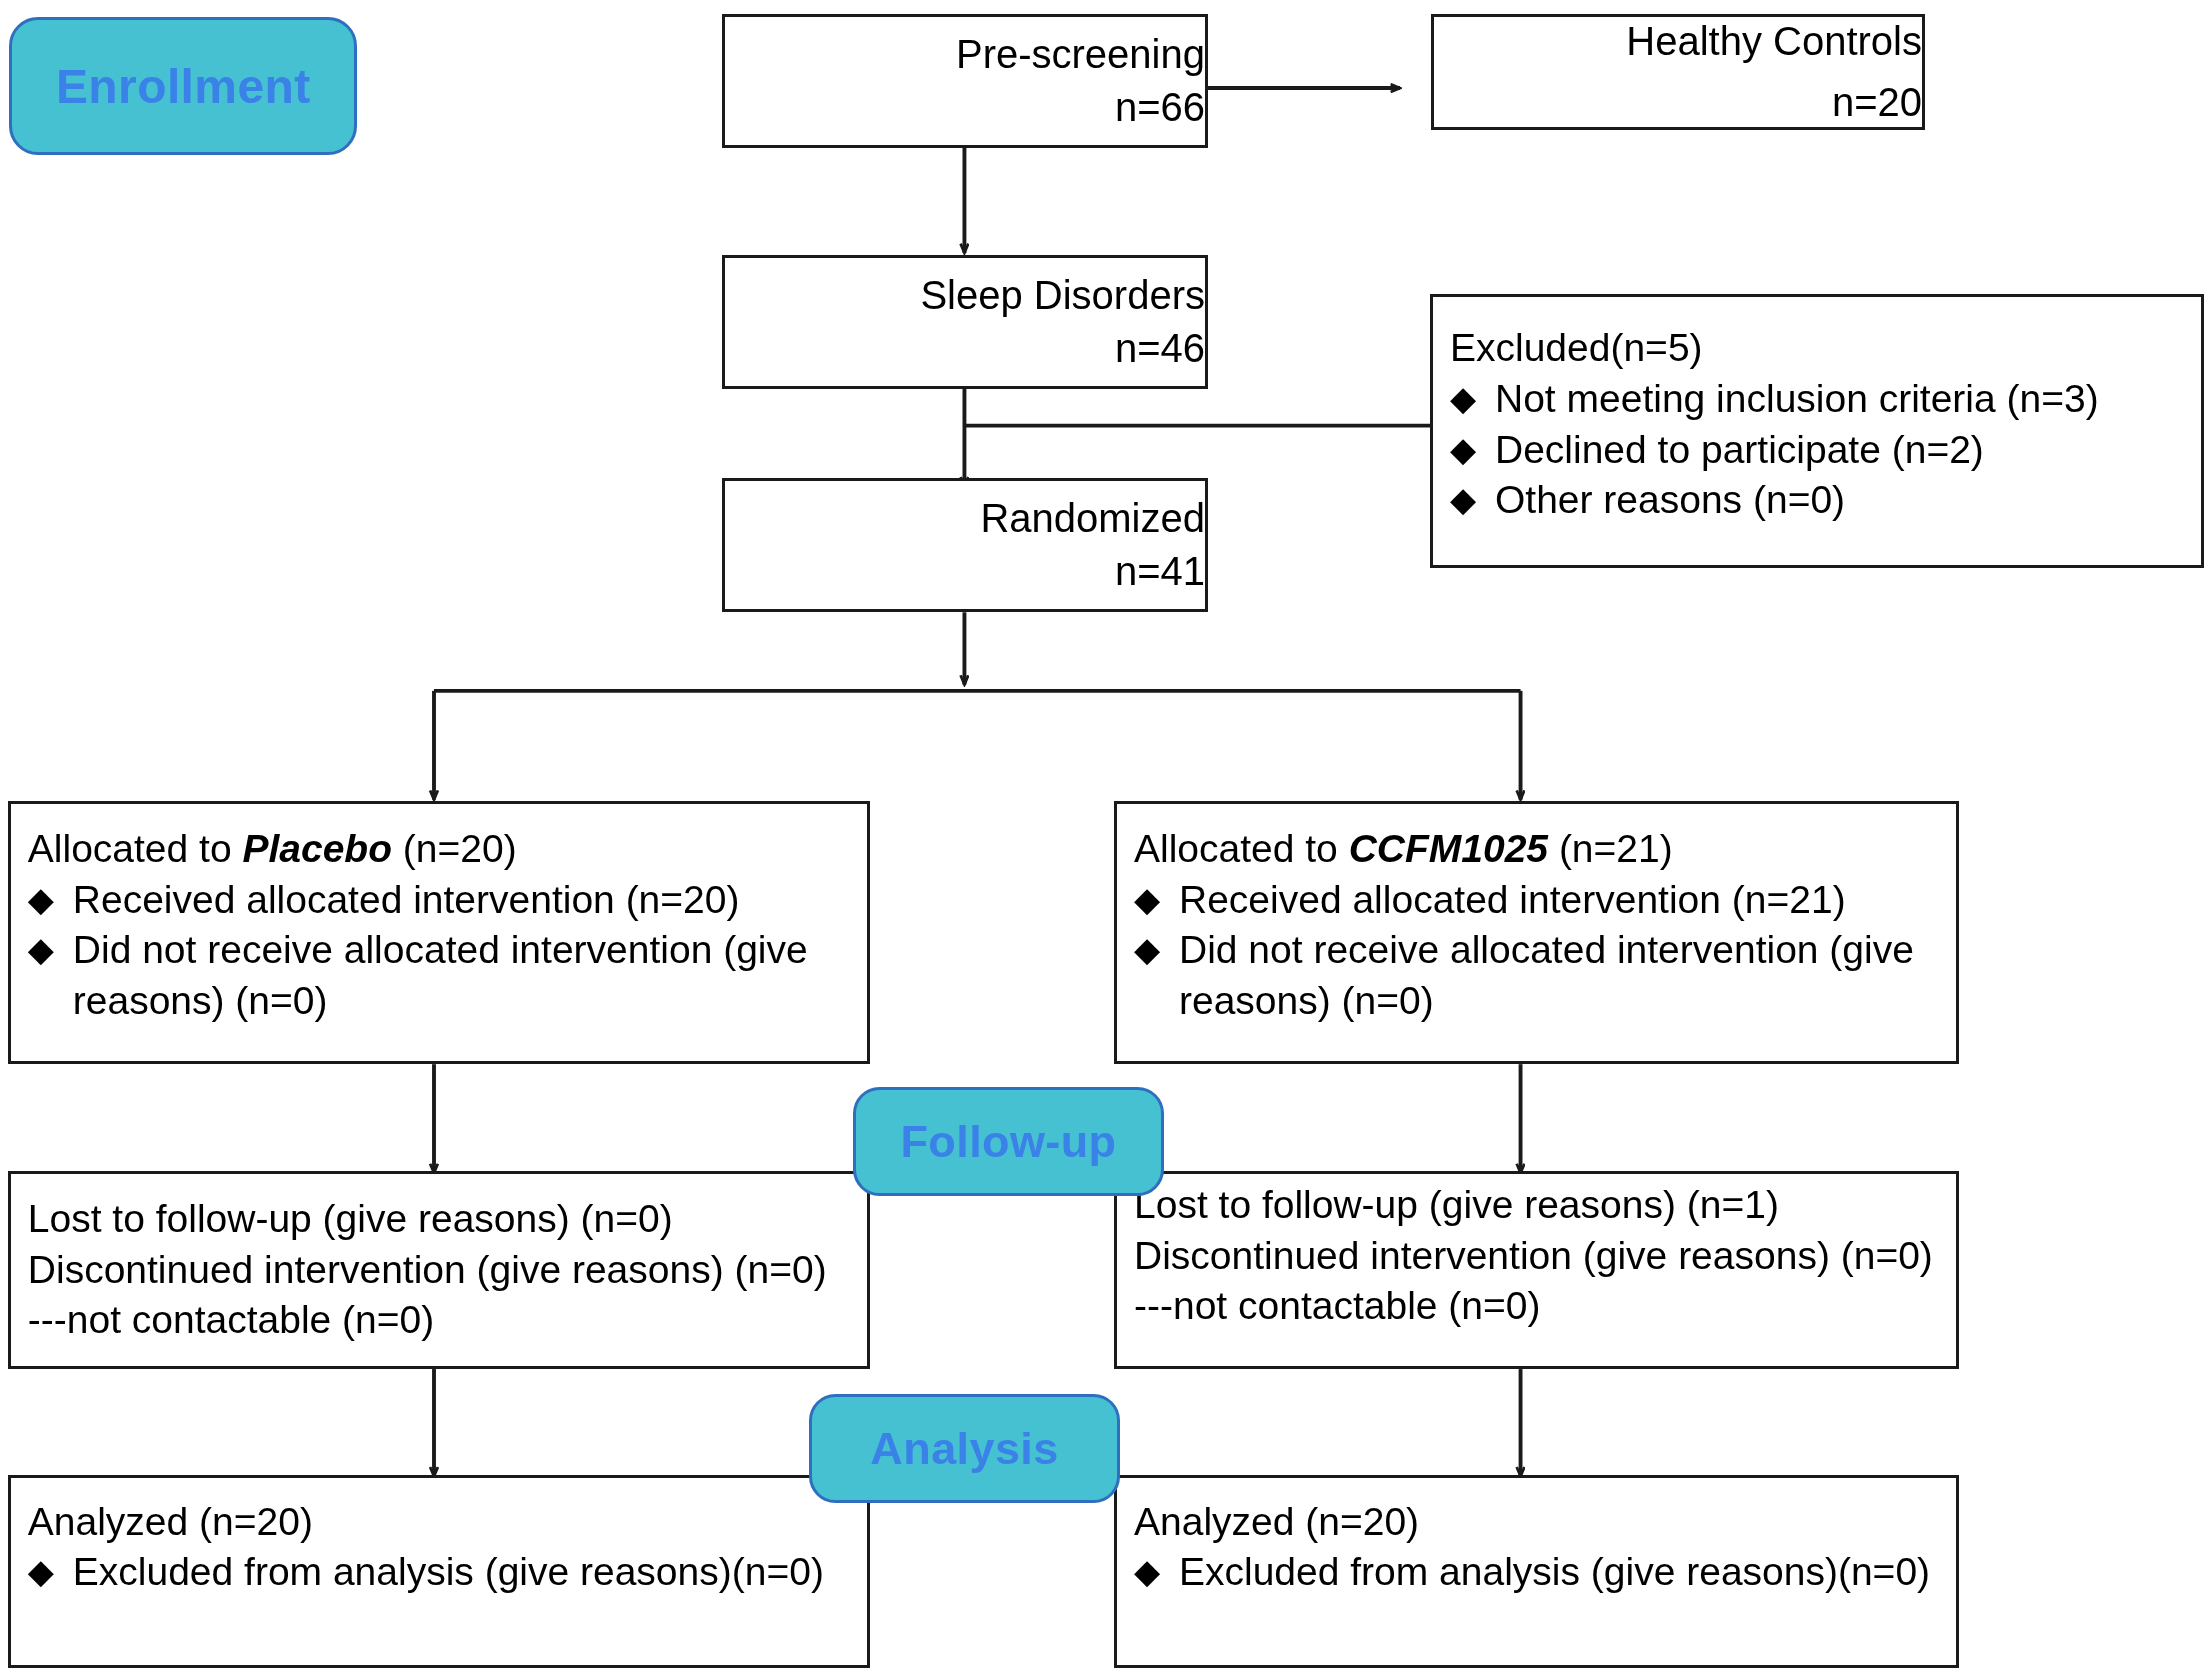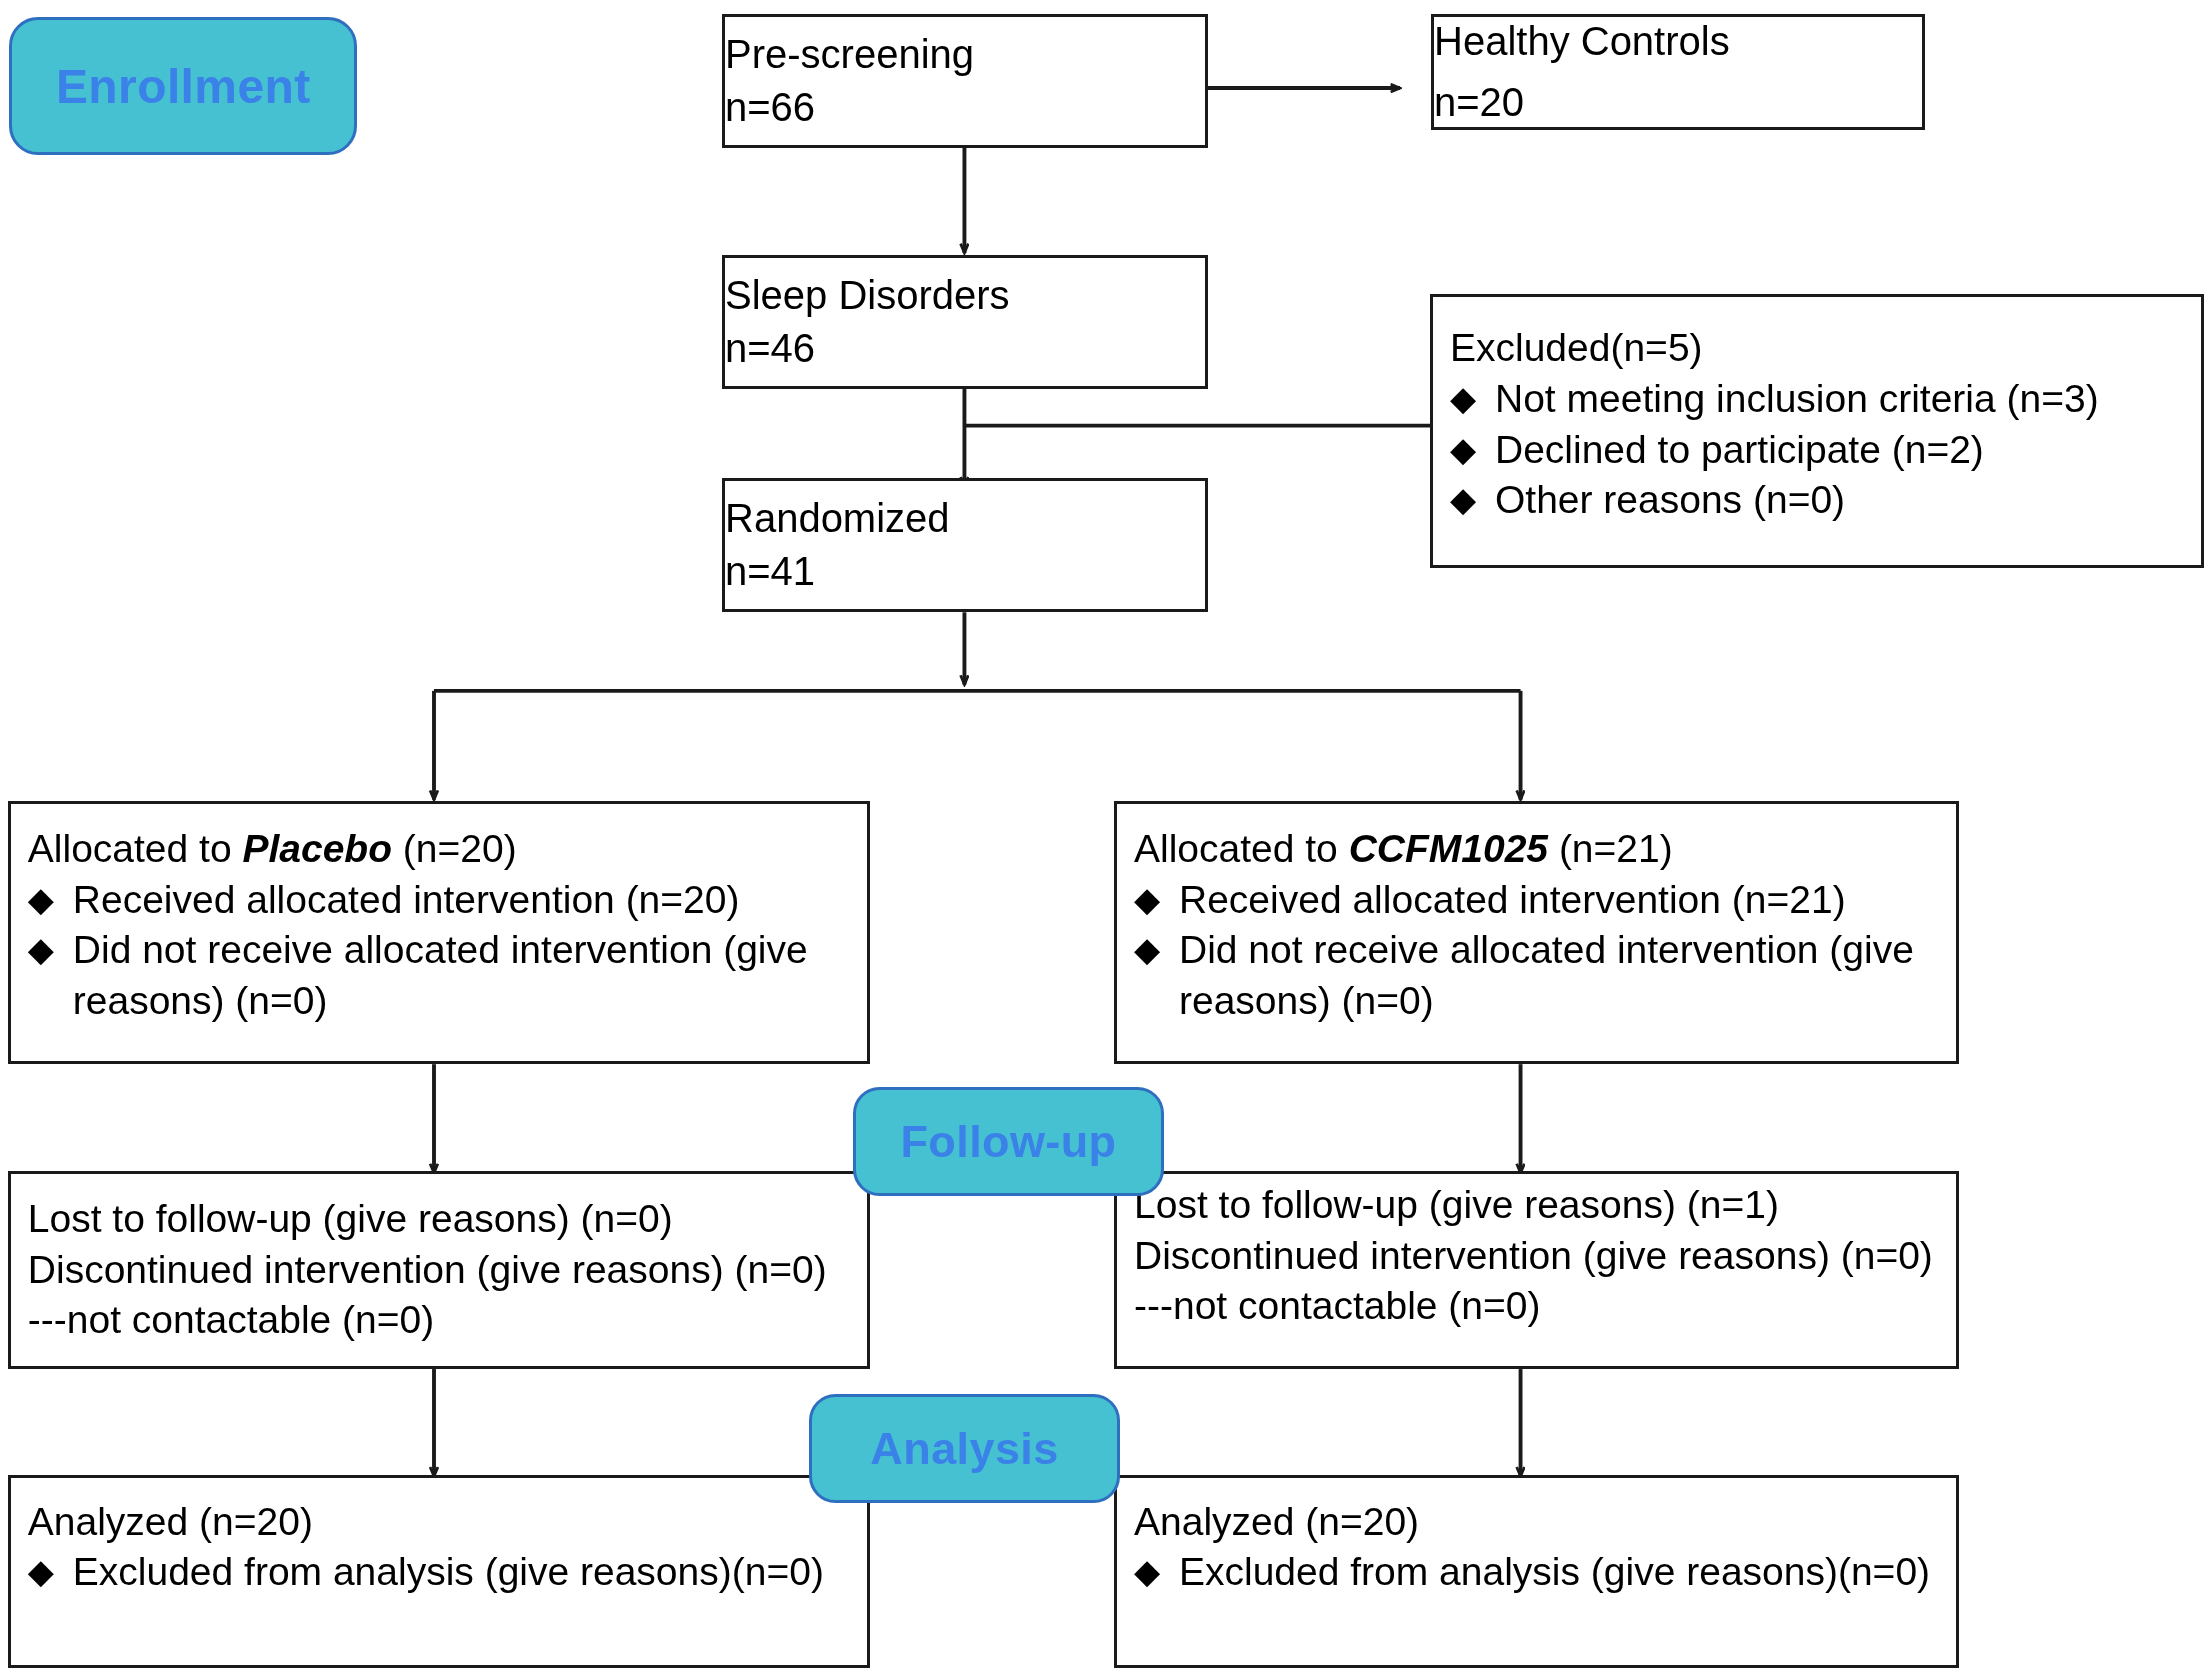--- a/index.html
+++ b/index.html
@@ -28,21 +28,21 @@
   .box {
     position: absolute;
     box-sizing: border-box;
     background: #ffffff;
     border: 3.1px solid #1a1a1a;
     z-index: 2;
   }
   .box-centered {
     display: flex;
     flex-direction: column;
-    align-items: flex-start;
+    align-items: flex-end;
     justify-content: center;
     text-align: center;
   }
   .box-centered .line {
     font-size: 40px;
     color: #000000;
     line-height: 1.32;
     white-space: nowrap;
   }
   .box-left {

